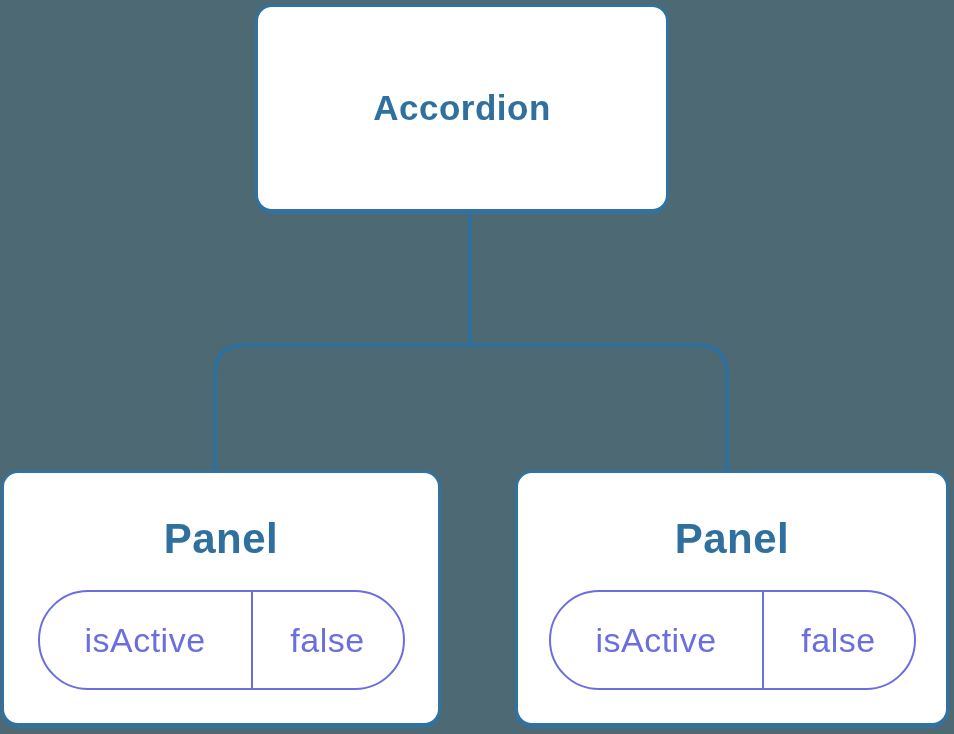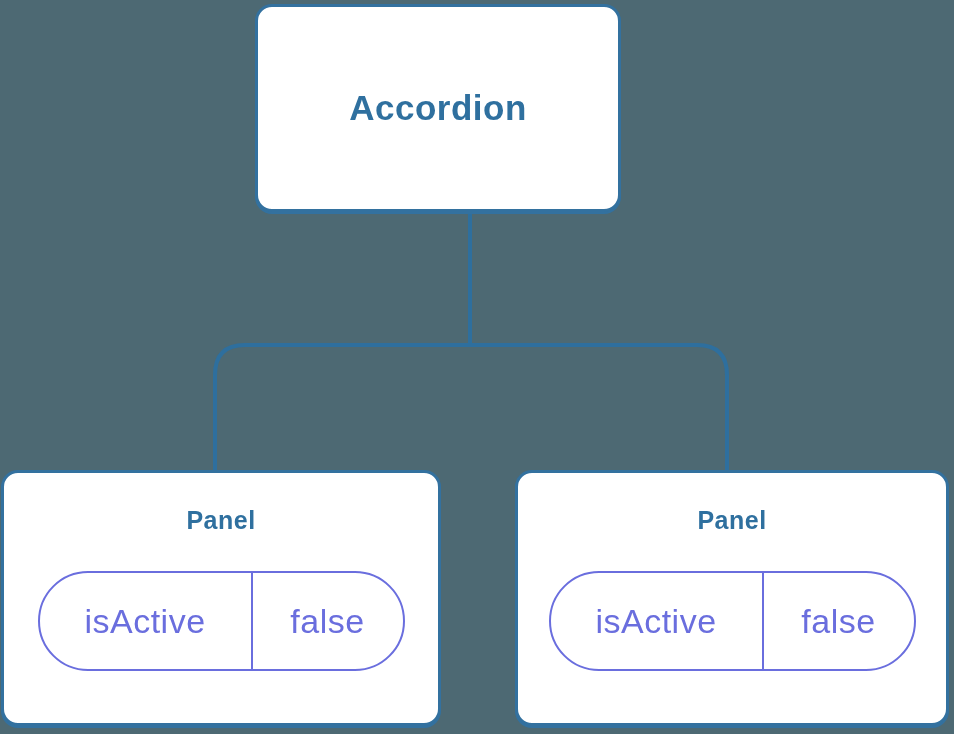--- a/index.html
+++ b/index.html
@@ -27,34 +27,34 @@
     position: absolute;
     background: var(--node-fill, #fff);
     border: 3px solid var(--node-border, #33719F);
     border-radius: 17px;
     box-shadow: 0 2px 0 0 var(--node-border, #33719F);
     box-sizing: border-box;
     color: var(--node-text, #2F709F);
   }
   .root-node {
     left: 255px; top: 4px;
-    width: 366px; height: 208px;
+    width: 414px; height: 208px;
     display: flex; align-items: center; justify-content: center;
     font-size: 35px; font-weight: 600; letter-spacing: 0.5px;
   }
   .panel-node {
     top: 470px;
     height: 256px;
     display: flex; flex-direction: column; align-items: center;
   }
   .panel-left  { left: 1px;   width: 440px; }
   .panel-right { left: 515px; width: 434px; }
   .panel-title {
-    margin-top: 28px;
-    font-size: 25px; font-weight: 600; letter-spacing: 0.5px;
+    margin-top: 47px;
+    font-size: 42px; font-weight: 600; letter-spacing: 0.5px;
     line-height: 38px;
     text-align: center;
   }
   .state-pill {
     margin-top: 32px;
     width: 367px; height: 100px;
     border: 2.5px solid var(--state-accent, #6A6EDE);
     border-radius: 999px;
     box-sizing: border-box;
     display: flex;

